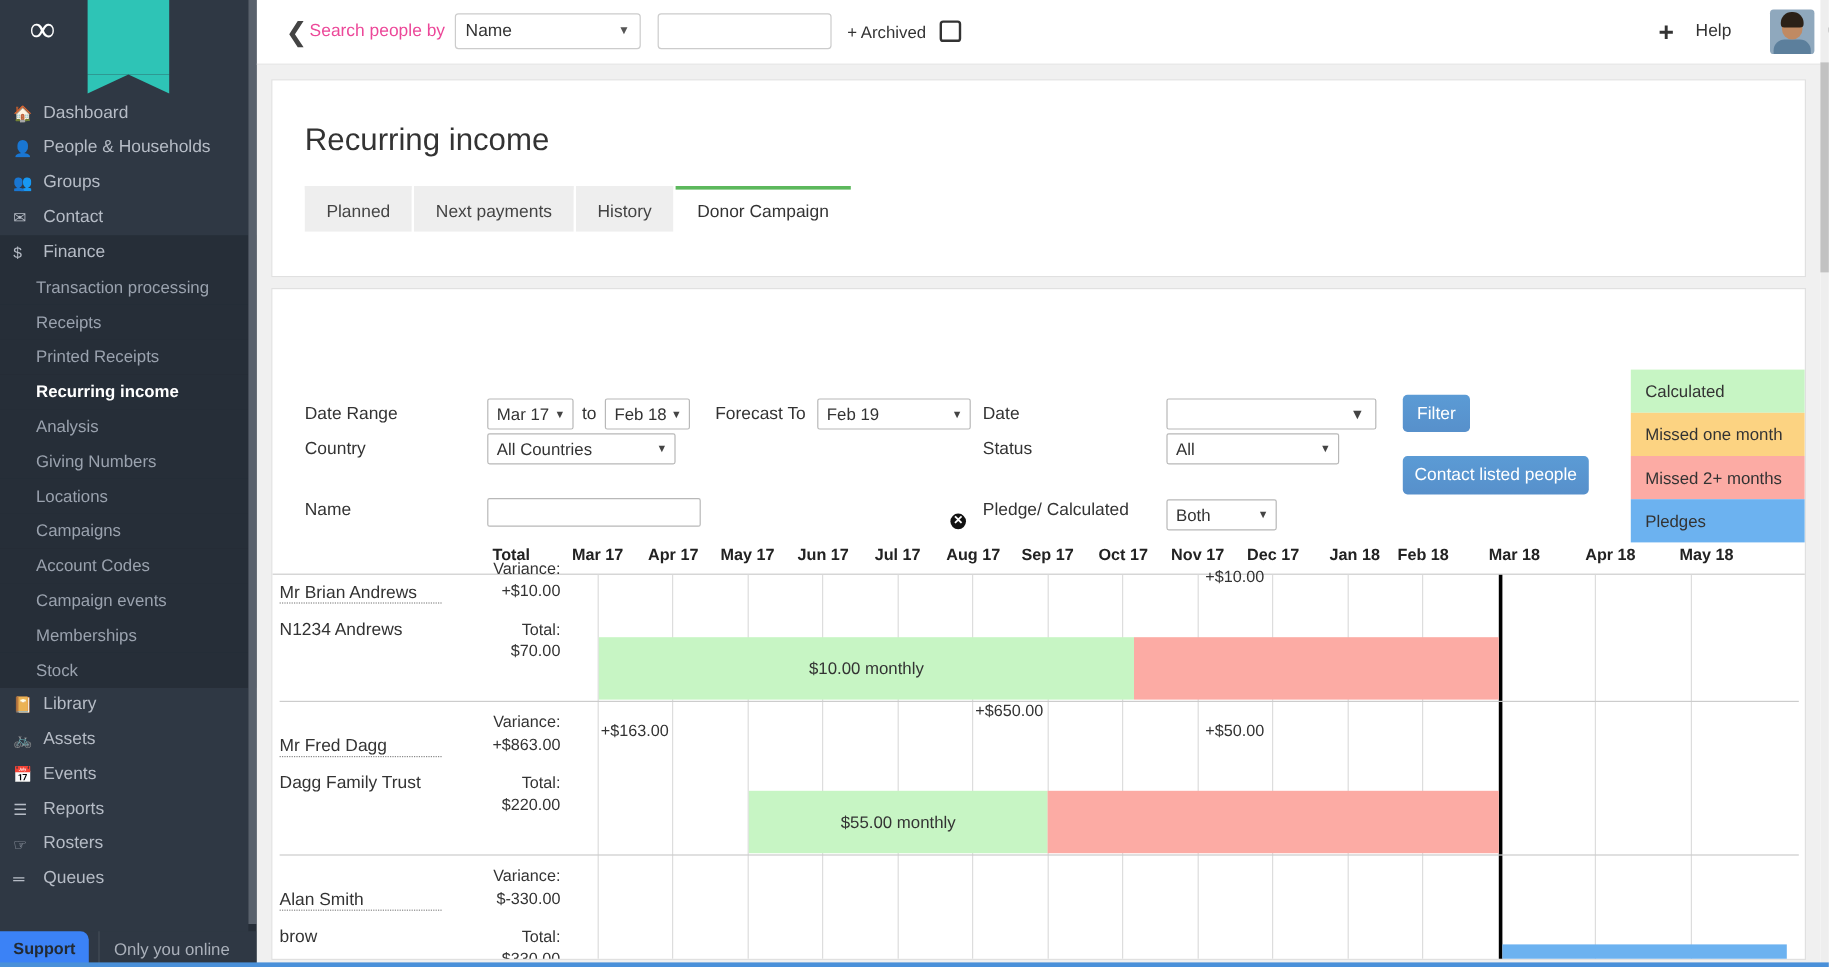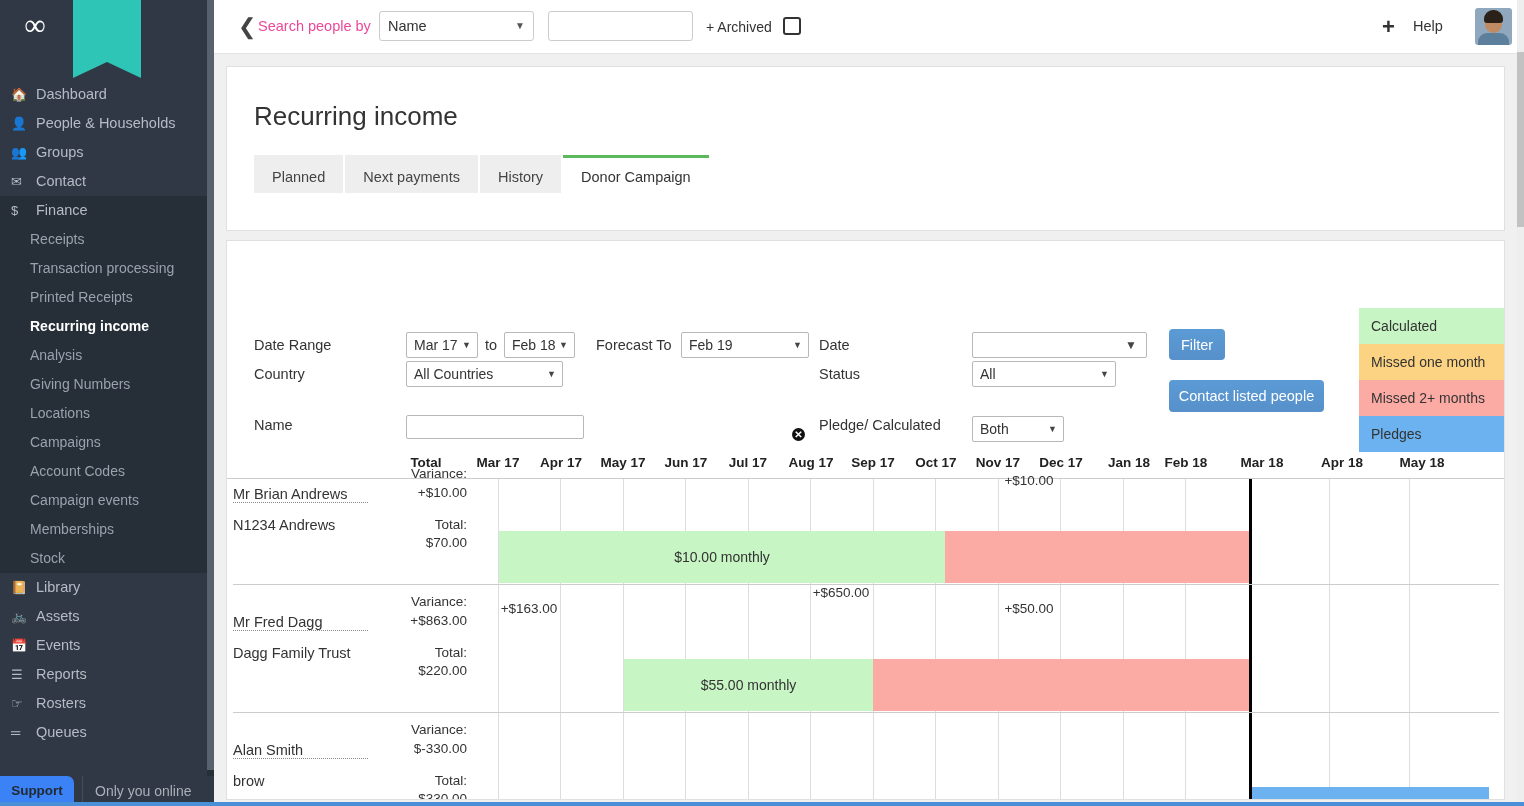--- a/index.html
+++ b/index.html
@@ -344,22 +344,22 @@
   <div class="nav-item">
     <span class="ni-icon">✉</span>
     <span>Contact</span>
   </div>
   <div class="nav-item section-open">
     <span class="ni-icon">$</span>
     <span>Finance</span>
   </div>
 
   <div class="sub-group">
+    <div class="nav-sub">Transaction processing</div>
     <div class="nav-sub">Receipts</div>
-    <div class="nav-sub">Transaction processing</div>
     <div class="nav-sub">Printed Receipts</div>
     <div class="nav-sub active">Recurring income</div>
     <div class="nav-sub">Analysis</div>
     <div class="nav-sub">Giving Numbers</div>
     <div class="nav-sub">Locations</div>
     <div class="nav-sub">Campaigns</div>
     <div class="nav-sub">Account Codes</div>
     <div class="nav-sub">Campaign events</div>
     <div class="nav-sub">Memberships</div>
     <div class="nav-sub">Stock</div>

